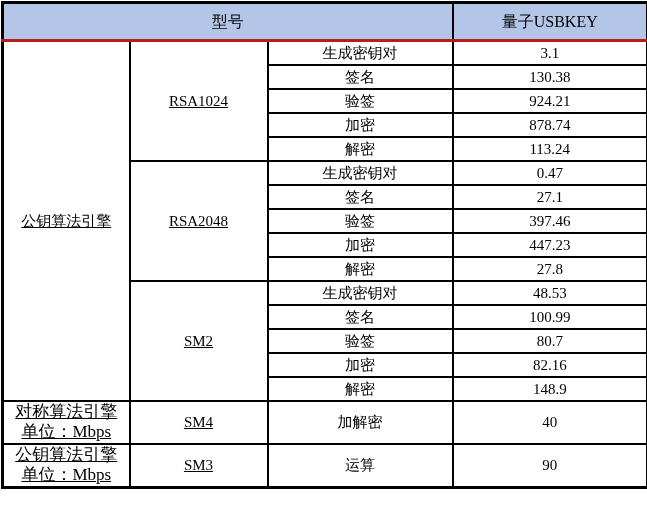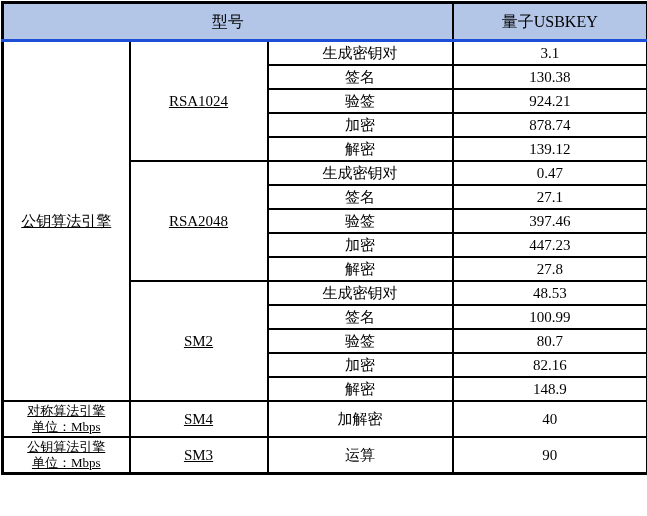--- a/index.html
+++ b/index.html
@@ -23,27 +23,27 @@
     text-align: center;
     vertical-align: middle;
     padding: 0;
     overflow: hidden;
     font-size: 15px;
     line-height: 1.2;
   }
   tr.header-row td {
     background: #B4C6E7;
     height: 35px;
-    border-bottom: 3px solid #1d4ed8;
+    border-bottom: 3px solid #b91c1c;
     font-size: 16px;
   }
   tr.op-row td { height: 22px; margin-top: 32px; }
   tr.bottom-row td { height: 34px; }
   td.engine-cell, td.algorithm-cell { font-size: 15px; text-decoration: underline; }
-  td.engine-multiline span { display: block; font-size: 13px; }
+  td.engine-multiline span { display: block; font-size: 17px; }
 </style>
 </head>
 <body>
 
 <table class="spec">
   <colgroup>
     <col style="width:127px">
     <col style="width:138px">
     <col style="width:185px">
     <col style="width:195px">
@@ -68,21 +68,21 @@
   <tr class="op-row">
     <td>验签</td>
     <td>924.21</td>
   </tr>
   <tr class="op-row">
     <td>加密</td>
     <td>878.74</td>
   </tr>
   <tr class="op-row">
     <td>解密</td>
-    <td>139.12</td>
+    <td>113.24</td>
   </tr>
 
   <tr class="op-row">
     <td rowspan="5" class="algorithm-cell">RSA2048</td>
     <td>生成密钥对</td>
     <td>0.47</td>
   </tr>
   <tr class="op-row">
     <td>签名</td>
     <td>27.1</td>

